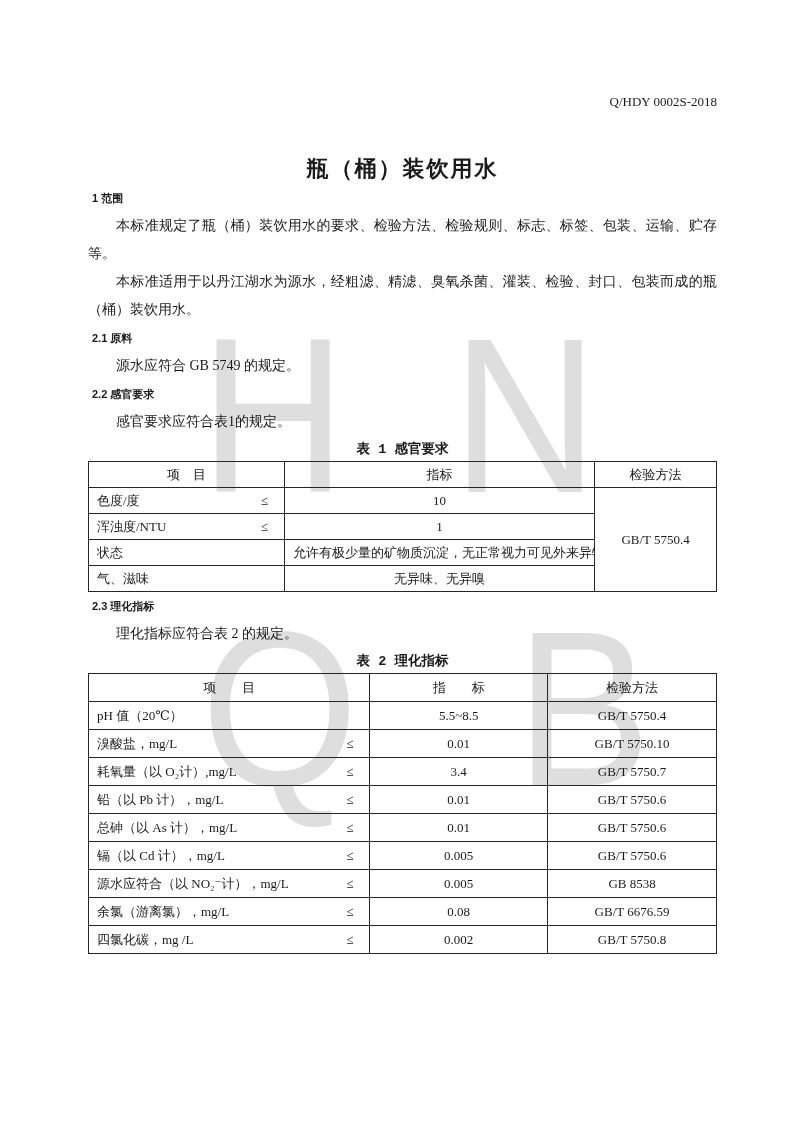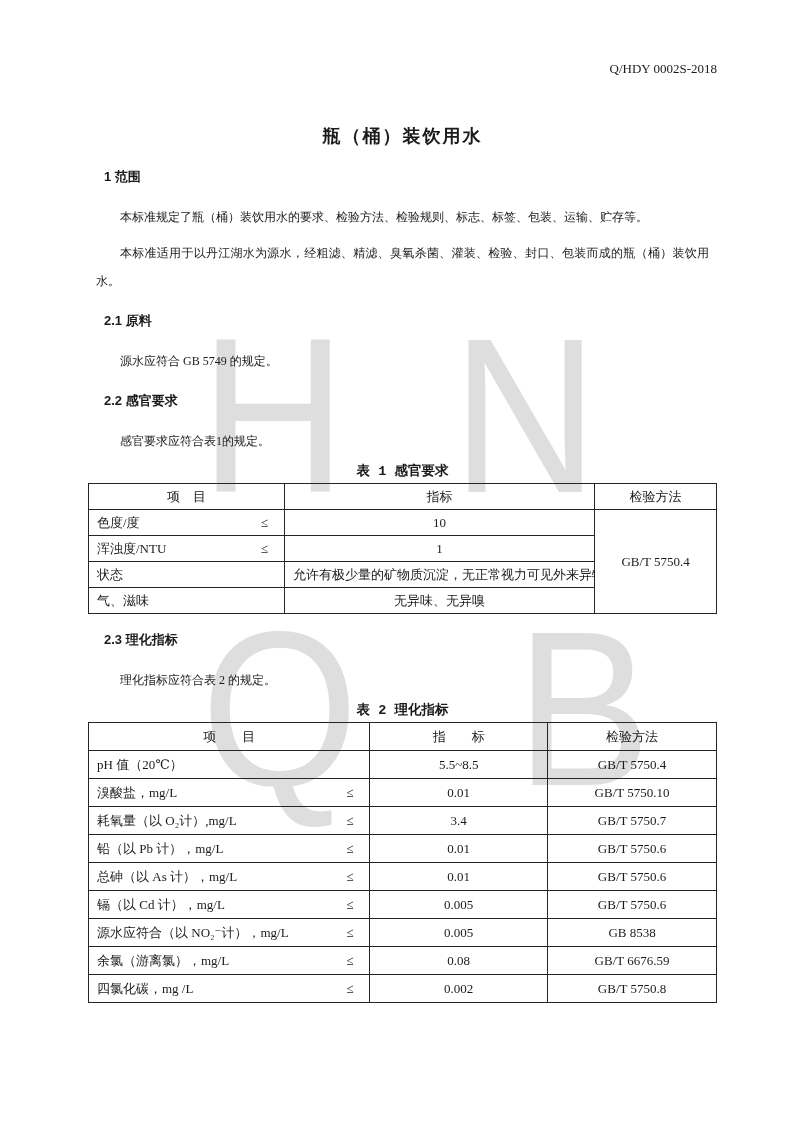--- a/index.html
+++ b/index.html
@@ -27,50 +27,50 @@
   .wm-n { left: 452px; top: 306px; }
   .wm-q { left: 201px; top: 599px; }
   .wm-b { left: 516px; top: 599px; }
   
   .content {
     position: relative;
     z-index: 1;
     margin: 0 76px 0 88px; 
   }
   .doc-number {
-    margin-top: 60px;
+    margin-top: 93px;
     text-align: right;
     font-size: 13px;
     line-height: 17px;
     font-family: "Liberation Serif", "DejaVu Serif", serif;
   }
   .title {
     margin: 44px 0 0 0;
     text-align: center;
     font-family: "Liberation Sans", "DejaVu Sans", sans-serif;
-    font-size: 18px;
+    font-size: 22px;
     line-height: 30px;
     font-weight: bold;
     letter-spacing: 2px;
   }
   h2.sec, h3.sec {
-    margin: 16px;
+    margin: 4px;
     font-family: "Liberation Sans", "DejaVu Sans", sans-serif;
-    font-size: 13px;
+    font-size: 11px;
     line-height: 20px;
     font-weight: bold;
   }
   .h-scope   { margin-top: 54px; }
   .h-req     { margin-top: 14px; }
   .h-raw     { margin-top: 17px; }
   .h-sense   { margin-top: 3px;  }
   .h-phys    { margin-top: 8px;  }
   p.para {
-    margin: 8px;
-    font-size: 12px;
+    margin: 0;
+    font-size: 14px;
     line-height: 28px;
     text-indent: 2em;
     text-align: justify;
   }
   .p-scope1 { margin-top: 14px; }
   .p-raw, .p-sense, .p-phys { margin-top: 7px; }
   .tbl-caption {
     margin-top: 5px;
     text-align: center;
     font-family: Liberation Mono, monospace;

